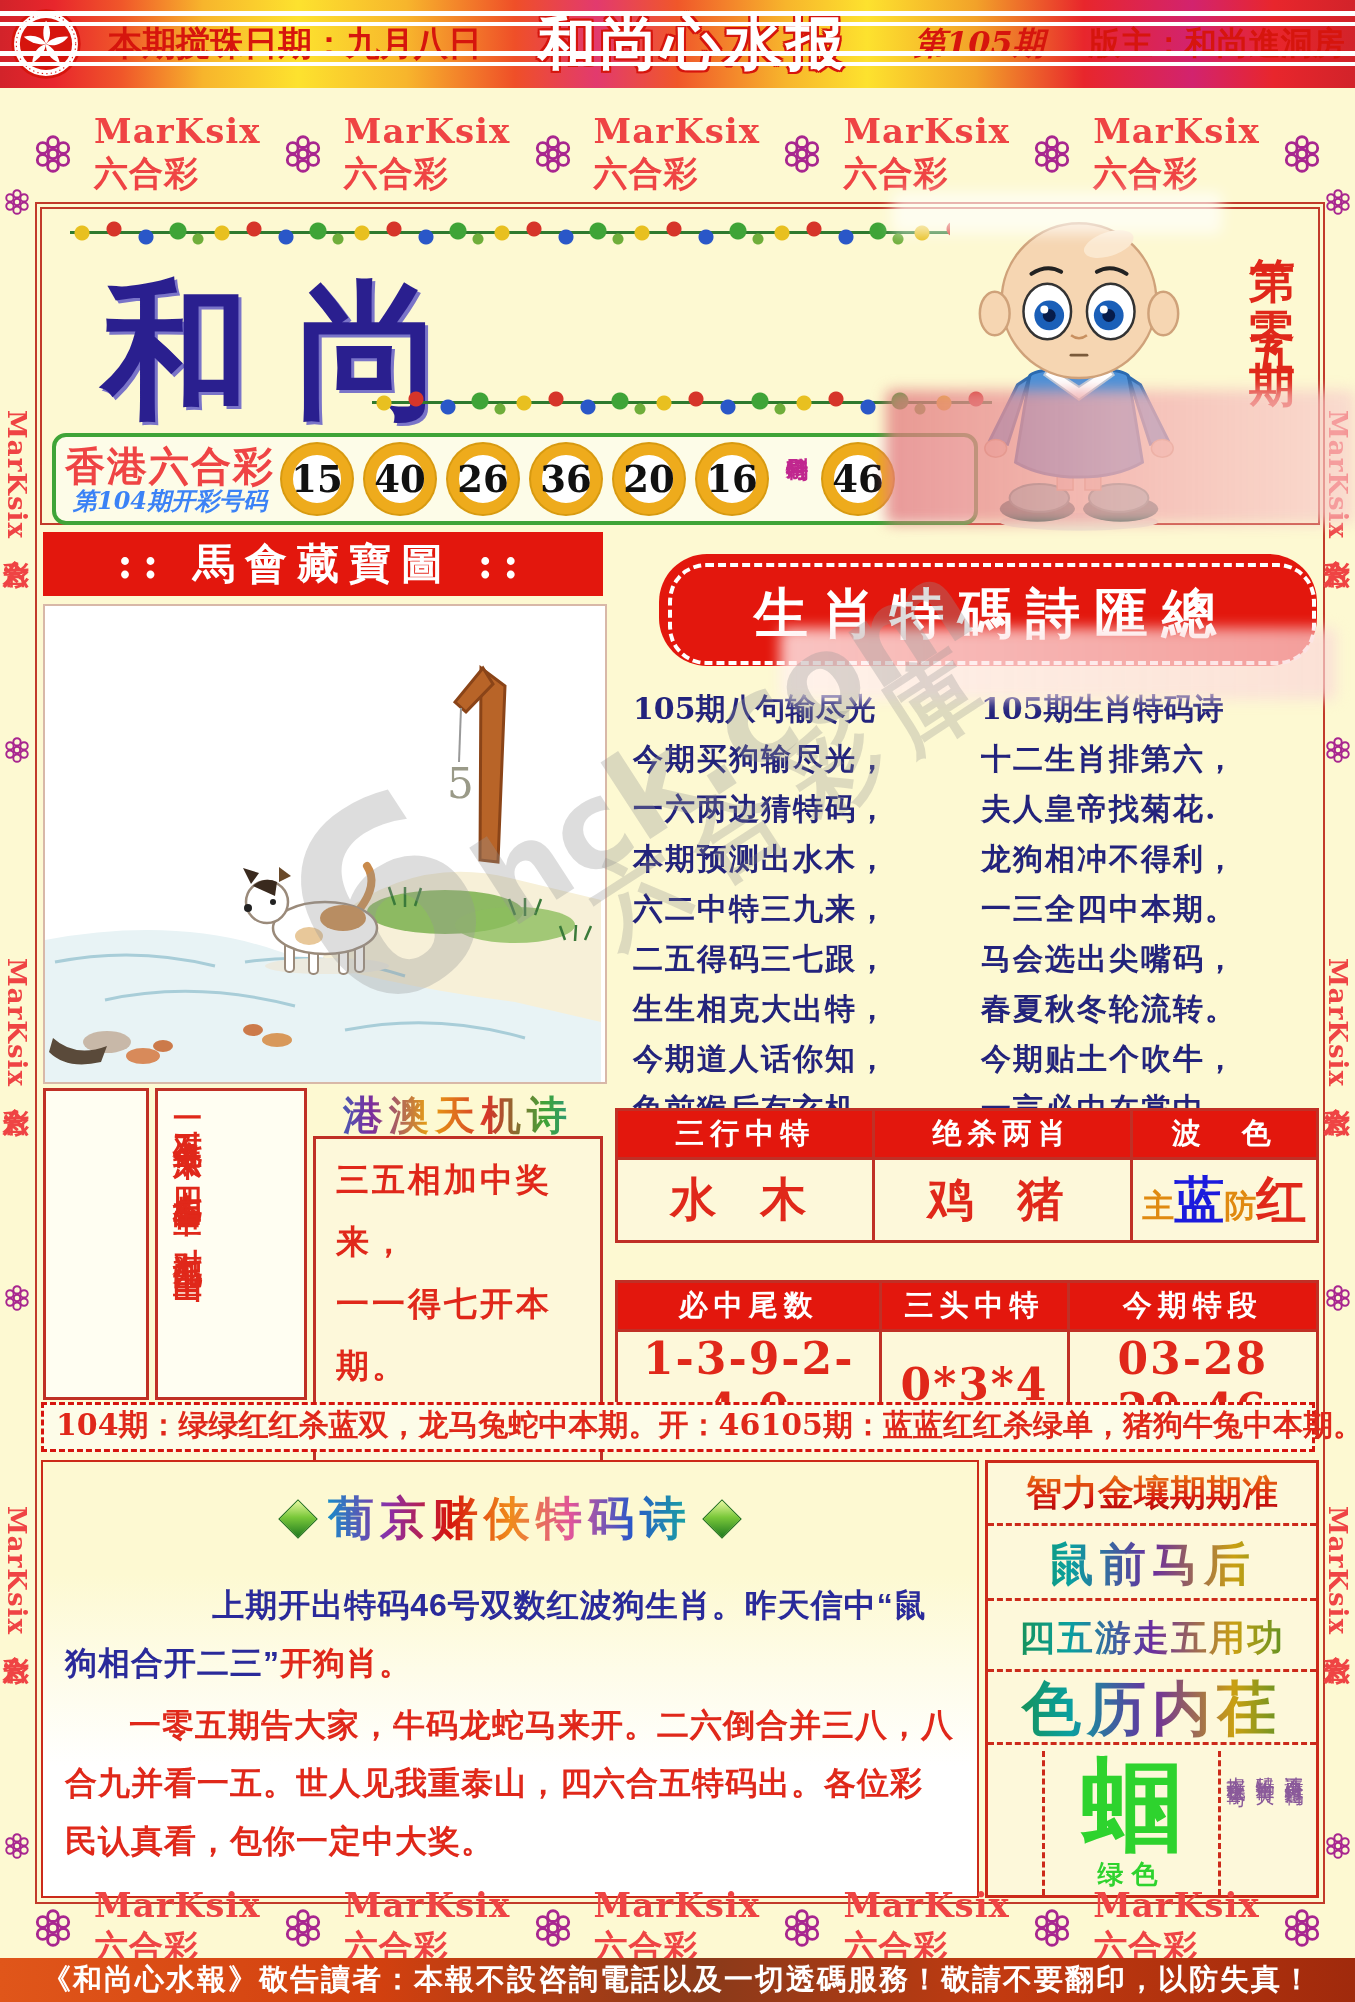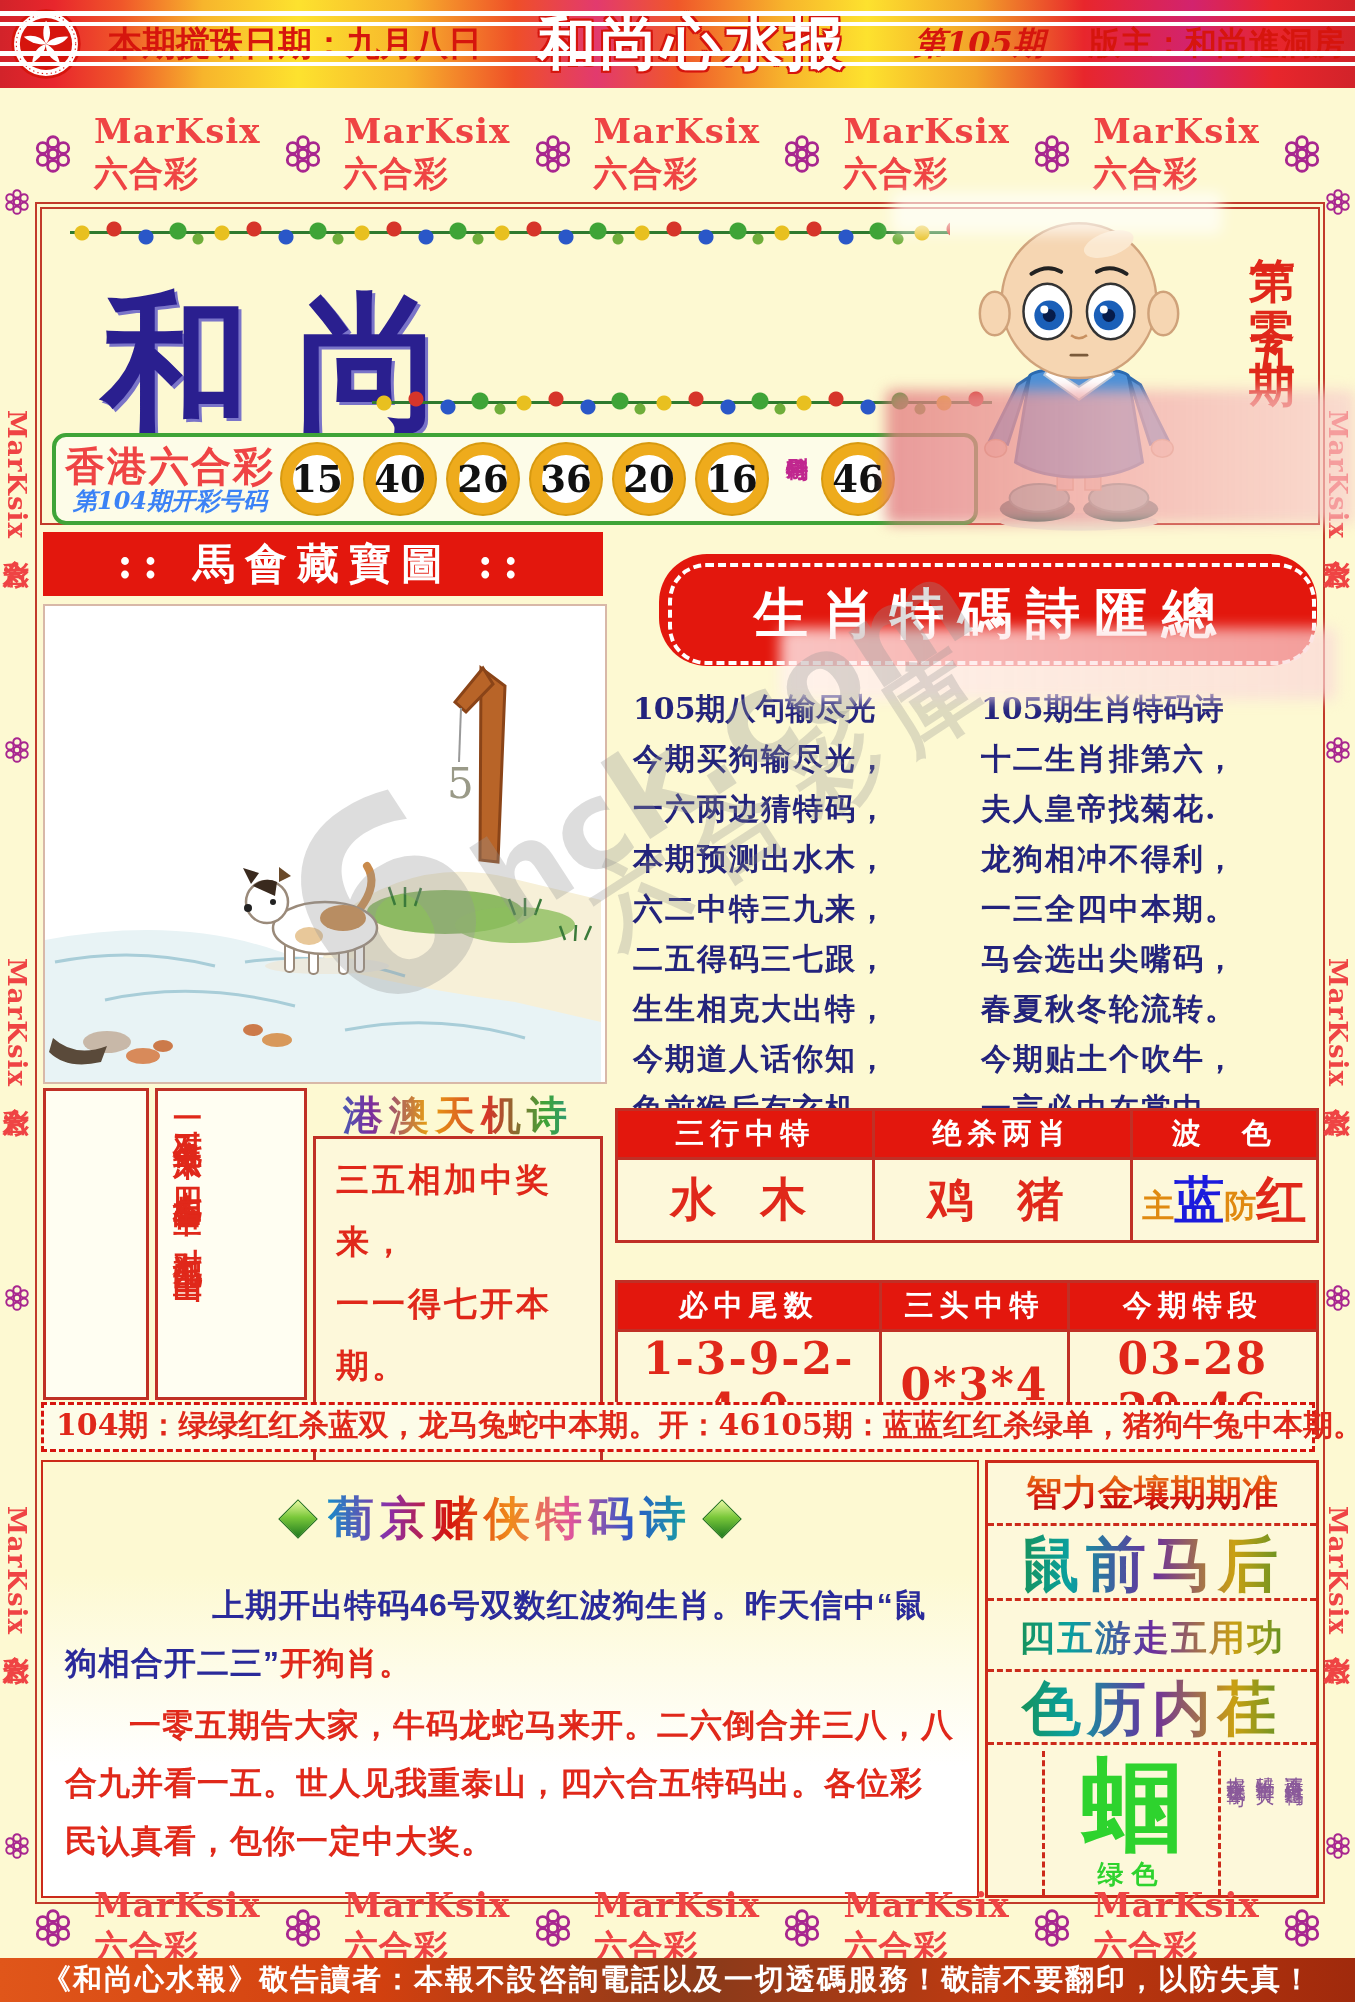--- a/index.html
+++ b/index.html
@@ -40,21 +40,21 @@
     background-image:
       radial-gradient(circle at 12px 16px,#e8c020 7px,transparent 8px),
       radial-gradient(circle at 44px 12px,#d6352a 7px,transparent 8px),
       radial-gradient(circle at 76px 20px,#2a57c8 7px,transparent 8px),
       radial-gradient(circle at 108px 14px,#3fa437 8px,transparent 9px),
       radial-gradient(circle at 128px 22px,#6fae3a 5px,transparent 6px),
       linear-gradient(180deg,transparent 14px,#2e7a2e 14px 17px,transparent 17px);
     background-size:140px 34px;background-repeat:repeat-x;}
   .fr-top{top:8px;width:880px;}
   .fr-bottom{top:178px;width:620px;left:330px;}
-  .mh-title{position:absolute;top:56px;left:60px;display:flex;align-items:baseline;}
+  .mh-title{position:absolute;top:44px;left:60px;display:flex;align-items:baseline;}
   .t-blue{font-family:"DejaVu Serif",serif;font-weight:bold;font-size:148px;color:#2a1f8f;letter-spacing:46px;
     text-shadow:3px 3px 0 #7a74c8;}
   .t-orange{font-family:"DejaVu Serif",serif;font-weight:bold;font-size:122px;margin-left:28px;letter-spacing:10px;
     background:linear-gradient(180deg,#fdd91a,#f5a21b 55%,#e84b0f);-webkit-background-clip:text;background-clip:text;color:transparent;
     filter:drop-shadow(2px 2px 0 #c8341a);}
   .monk{position:absolute;top:-4px;right:120px;width:238px;height:330px;}
   .mh-issue{position:absolute;top:12px;right:14px;height:300px;writing-mode:vertical-rl;
     font-family:"DejaVu Serif",serif;font-weight:bold;font-size:46px;color:#e0281a;letter-spacing:26px;}
   
   .lot-box{position:absolute;top:224px;left:10px;width:902px;height:84px;border:4px solid #3fa437;border-radius:14px;
@@ -128,21 +128,21 @@
   .pj-p1 .blue{color:#2a2a9a;}
   .pj-p1 .red{color:#e0281a;}
   .pj-p2{margin:4px 0 0 0;color:#e0281a;text-indent:2em;}
 
   
   .wisdom{position:absolute;top:1256px;left:948px;width:334px;height:438px;border:3px solid #cc2a1a;box-sizing:border-box;
     background:#fdf8da;display:flex;flex-direction:column;gap:6px;}
   .w-row{flex:none;display:flex;align-items:center;justify-content:center;border-bottom:3px dashed #cc2a1a;
     font-family:"DejaVu Serif",serif;font-weight:bold;}
   .w1{height:60px;font-size:36px;background:linear-gradient(180deg,#f0a012,#d6150d 60%,#8a0a0a);-webkit-background-clip:text;background-clip:text;color:transparent;}
-  .w2{height:66px;font-size:60px;letter-spacing:6px;}
+  .w2{height:66px;font-size:46px;letter-spacing:6px;}
   .w3{height:62px;font-size:36px;letter-spacing:2px;}
   .w4{height:64px;font-size:59px;letter-spacing:6px;}
   .gp{background:linear-gradient(90deg,#1f8a2f,#0aa0a0,#6a2d9f,#caa012,#1f8a2f);-webkit-background-clip:text;background-clip:text;color:transparent;}
   .w-bottom{flex:1;display:flex;}
   .xj-label{width:54px;flex:none;display:flex;align-items:center;justify-content:center;border-right:3px dashed #cc2a1a;}
   .xj-label span{writing-mode:vertical-rl;font-family:"DejaVu Serif",serif;font-weight:bold;font-size:32px;
     background:linear-gradient(180deg,#8b2fa8,#1a8ac8,#3fa437,#e8a012,#d6352a);-webkit-background-clip:text;background-clip:text;color:transparent;}
   .xj-main{flex:1;display:flex;flex-direction:column;align-items:center;justify-content:center;}
   .xj-char{font-family:"DejaVu Serif",serif;font-weight:bold;font-size:100px;line-height:1;color:#2ed32e;}
   .xj-color{font-family:"DejaVu Serif",serif;font-weight:bold;font-size:26px;color:#2ed32e;letter-spacing:8px;margin-top:2px;}

